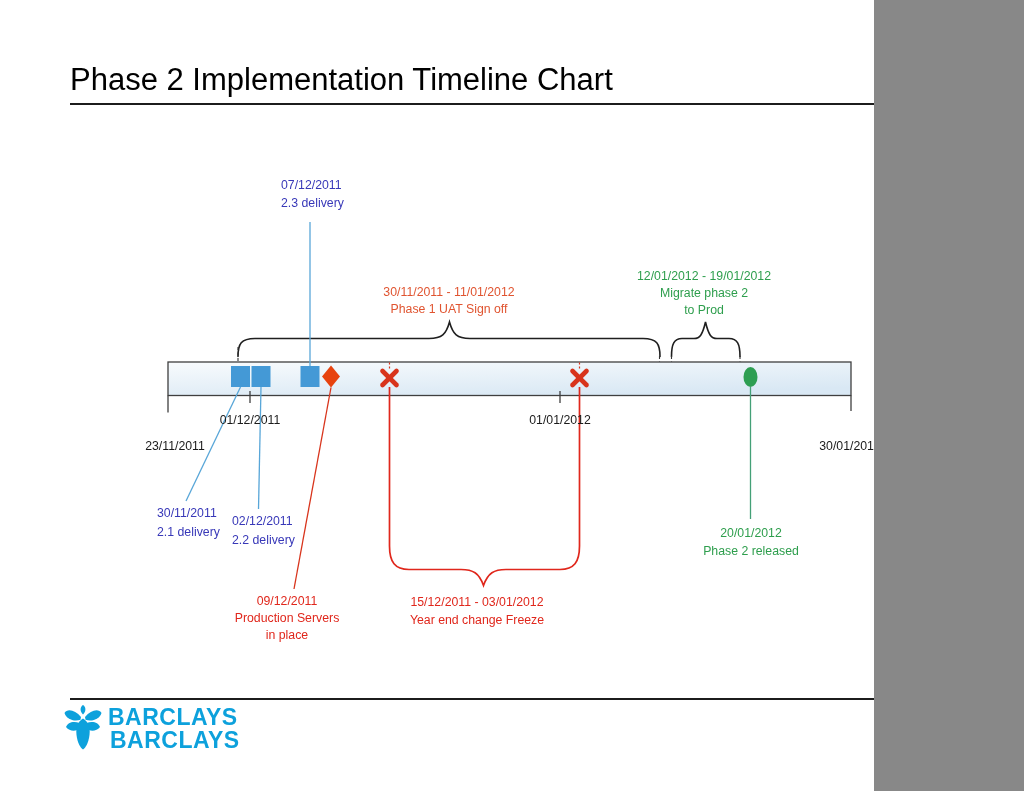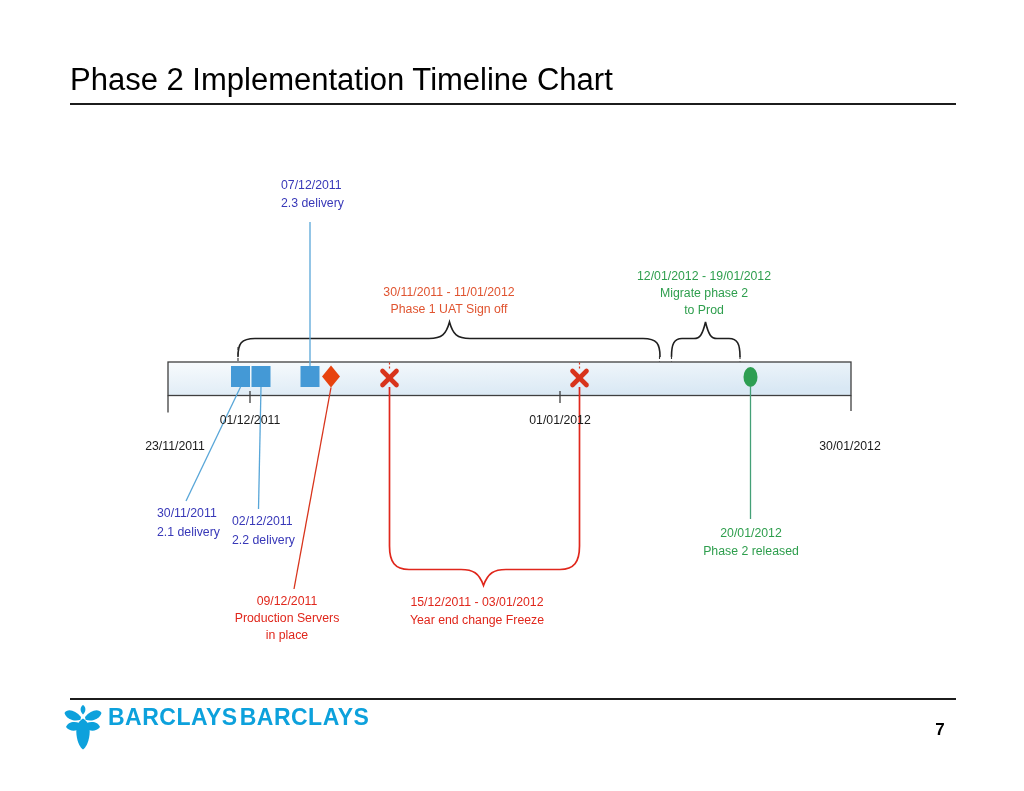--- a/index.html
+++ b/index.html
@@ -1,31 +1,31 @@
 <!DOCTYPE html>
 <html><head>
 <meta charset="utf-8">
 <style>
   html,body{margin:0;padding:0;background:#888;}
   .slide{
-    position:relative;width:1024px;height:791px;background:#ffffff;
+    position:relative;width:874px;height:791px;background:#ffffff;
     font-family:"Liberation Sans",sans-serif;overflow:hidden;
   }
   .page-title{
     position:absolute;left:70px;top:62px;margin:0;
     font-size:31px;font-weight:400;color:#000;letter-spacing:0;
     font-family:"Liberation Sans",sans-serif;
   }
   .rule{position:absolute;left:70px;width:886px;height:2px;background:#1c1c1c;}
   .title-rule{top:103px;height:1.5px;}
   .footer-rule{top:698px;height:1.5px;}
   .chart-svg{position:absolute;left:0;top:0;}
   .brand{position:absolute;left:64px;top:704px;display:flex;align-items:flex-start;}
   .brand-eagle{margin-right:6px;}
-  .brand-text{display:flex;flex-direction:row;line-height:1.0;padding-top:2px;}
+  .brand-text{display:flex;flex-direction:column;line-height:1.0;padding-top:2px;}
   .brand-line{
     color:#0da1dc;font-weight:bold;font-size:23px;letter-spacing:0.5px;
     font-family:"Liberation Sans",sans-serif;
   }
   .brand-line2{margin-left:2px;}
   .page-num{
     position:absolute;left:928px;top:720px;width:24px;text-align:center;
     font-size:17px;font-weight:bold;color:#000;
   }
   text{font-family:"Liberation Sans",sans-serif;}

